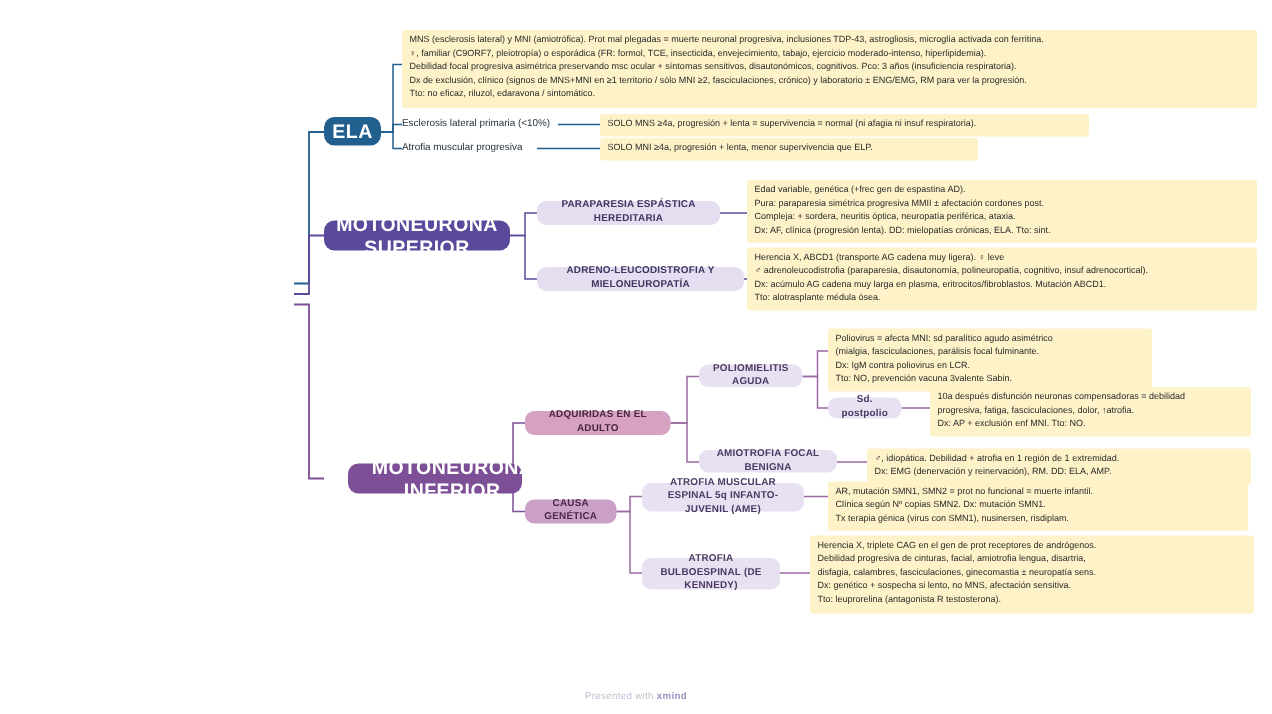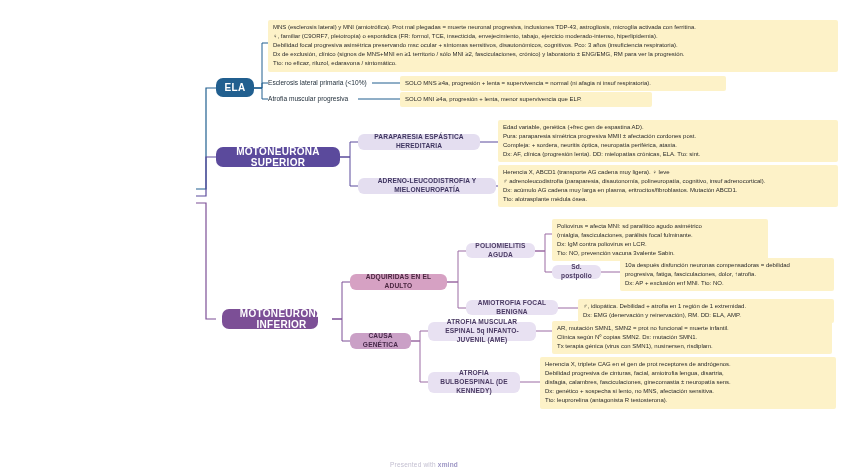--- a/index.html
+++ b/index.html
@@ -25,21 +25,21 @@
     letter-spacing:.2px;
     line-height:1.25;
     padding:10px 12px;
     display:flex;align-items:center;
   }
 
   
   .l1{
     border-radius:7px;
     color:#ffffff;
-    font-size:10px;
+    font-size:13px;
     font-weight:700;
     letter-spacing:.3px;
     display:flex;align-items:center;justify-content:center;
     text-align:center;
     padding:4px 7px;
   }
   .l1.blue{background:#215f8f;}
   .l1.purple{background:#5b4a9c;}
   .l1.violet{background:#7c4f96;}
 
@@ -181,21 +181,21 @@
   <div class="node l2 lav" style="left:358px;top:178px;width:138px;height:16px;">
     <span>ADRENO-LEUCODISTROFIA Y MIELONEUROPATÍA</span>
   </div>
   <div class="node note" style="left:498px;top:165px;width:340px;">
     <div>Herencia X, ABCD1 (transporte AG cadena muy ligera).  ♀ leve</div>
     <div>♂ adrenoleucodistrofia (paraparesia, disautonomía, polineuropatía, cognitivo, insuf adrenocortical).</div>
     <div>Dx: acúmulo AG cadena muy larga en plasma, eritrocitos/fibroblastos. Mutación ABCD1.</div>
     <div>Tto: alotrasplante médula ósea.</div>
   </div>
 
-  <div class="node l1 violet" style="left:222px;top:309px;width:96px;height:20px;padding-left:30px;">
+  <div class="node l1 violet" style="left:232px;top:309px;width:116px;height:20px;padding-left:30px;">
     <span>MOTONEURONA INFERIOR</span>
   </div>
 
   <div class="node l2 pink" style="left:350px;top:274px;width:97px;height:16px;">
     <span>ADQUIRIDAS EN EL ADULTO</span>
   </div>
 
   <div class="node l2 lav2" style="left:466px;top:243px;width:69px;height:15px;">
     <span>POLIOMIELITIS AGUDA</span>
   </div>

